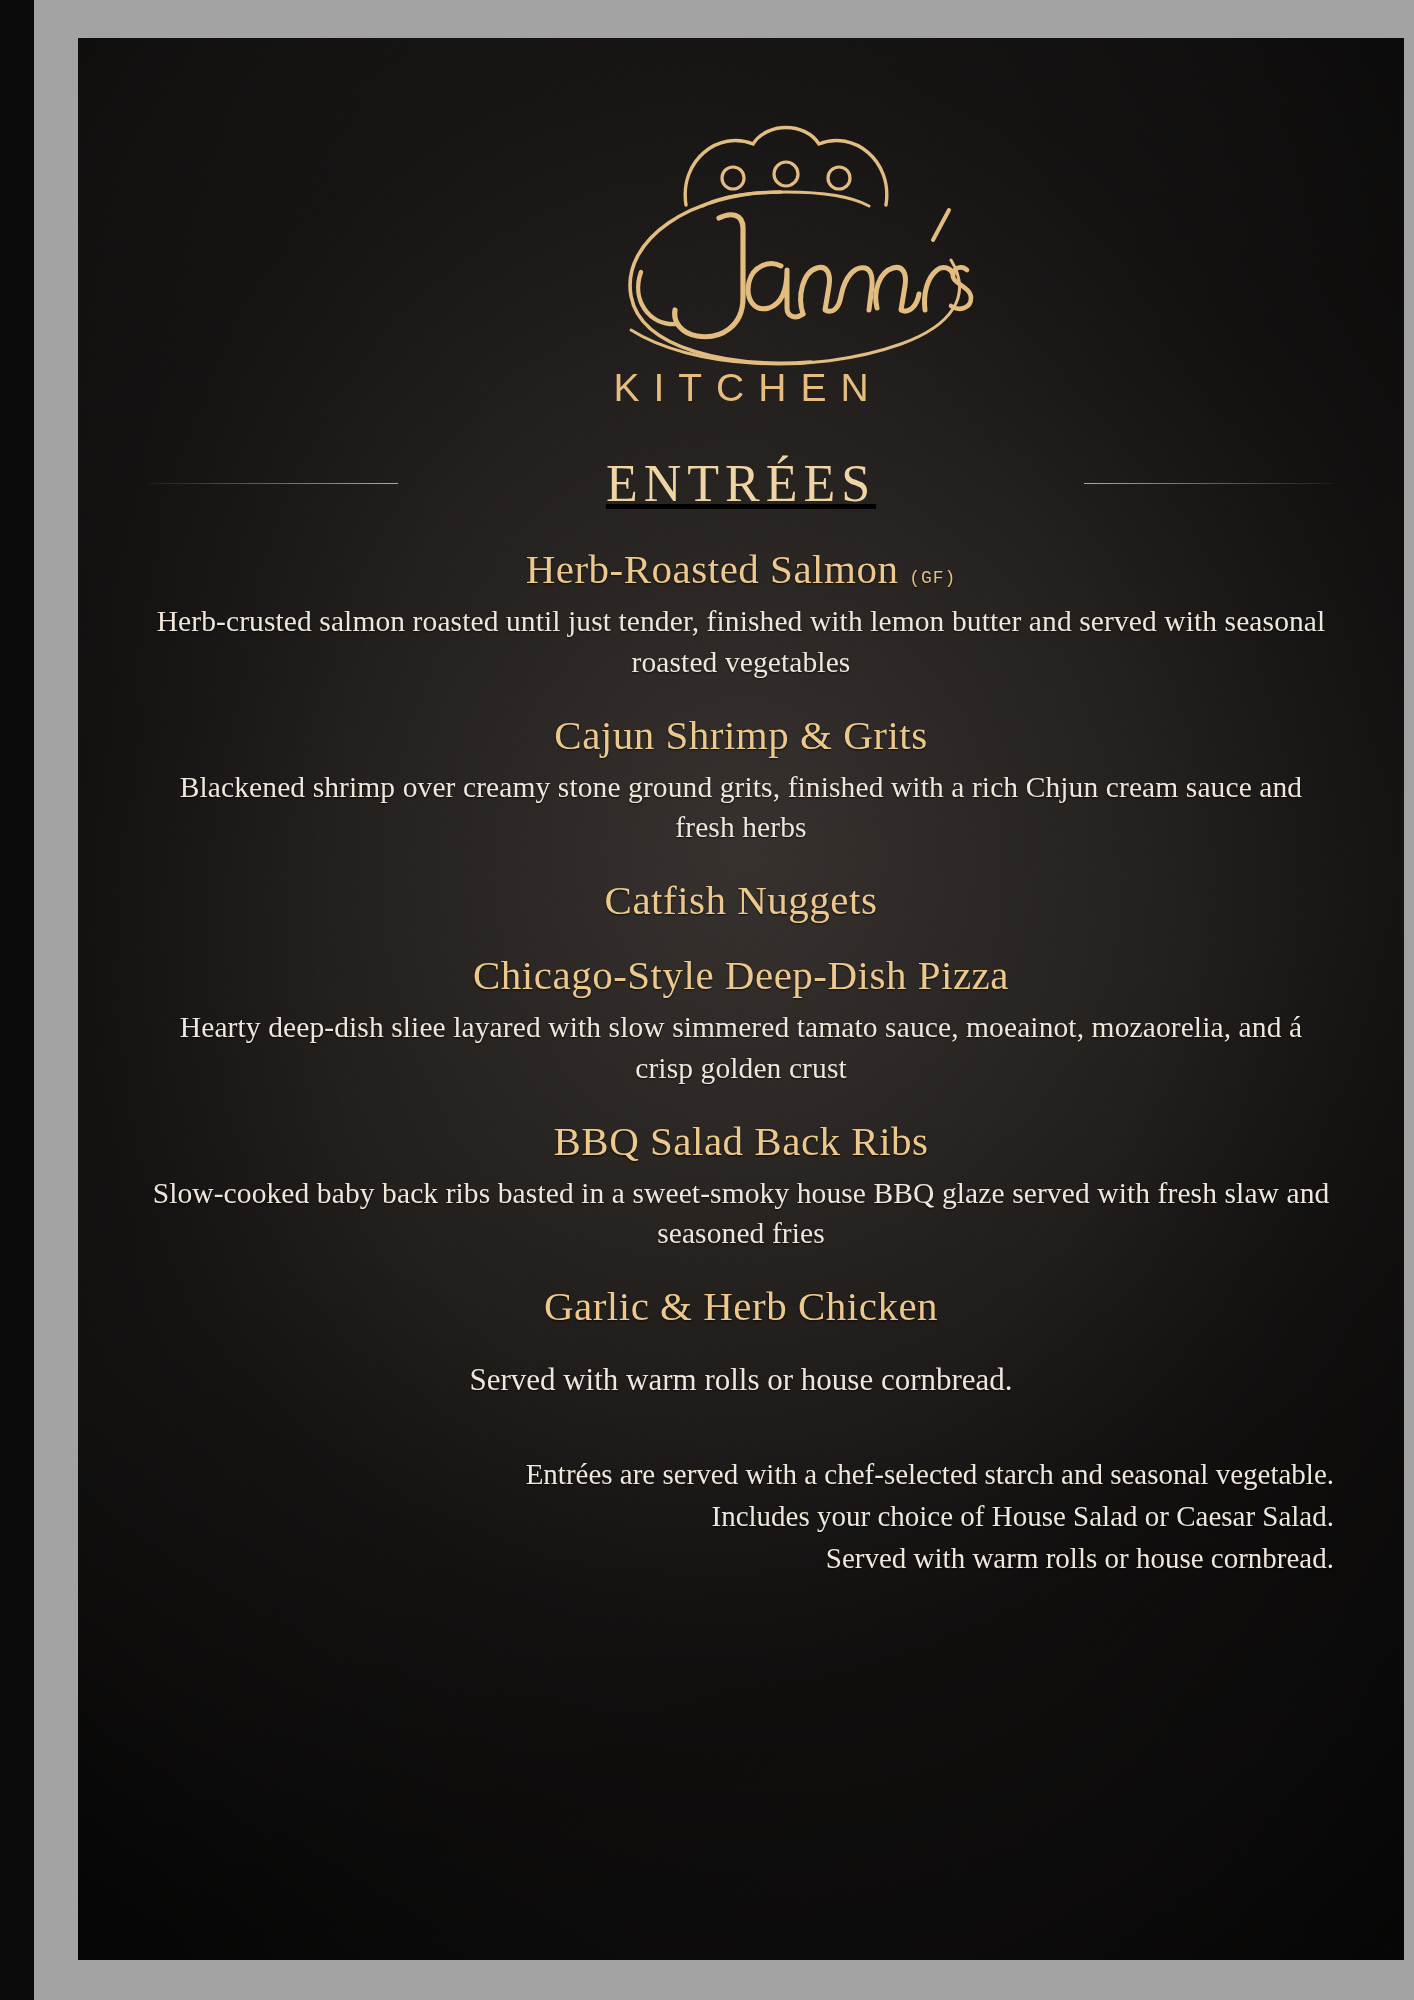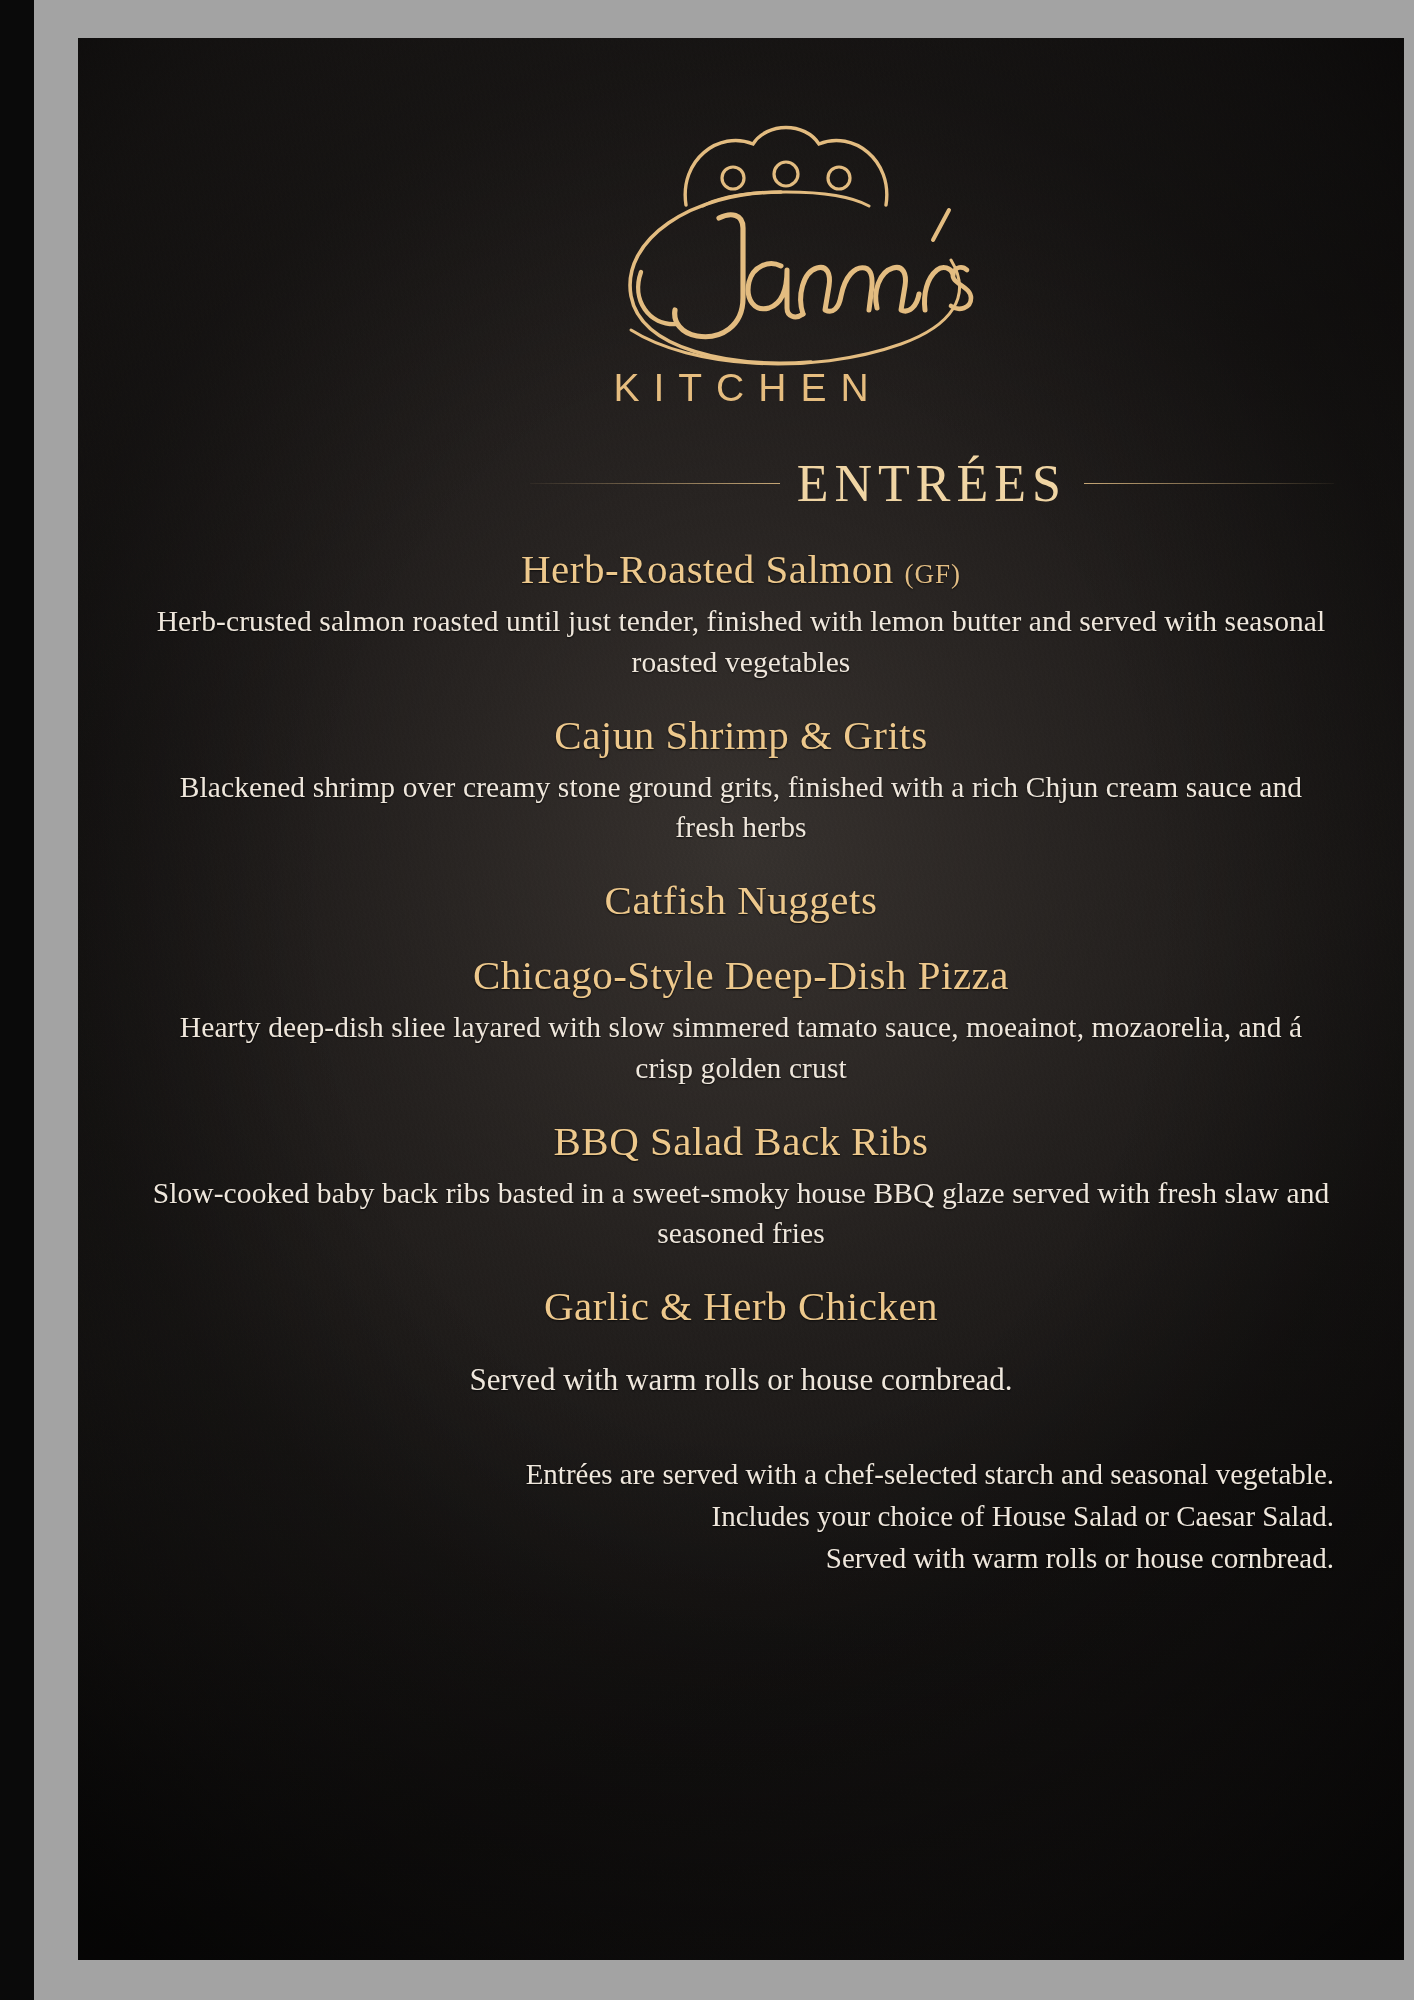--- a/index.html
+++ b/index.html
@@ -84,22 +84,23 @@
     letter-spacing: 14px;
     text-indent: 14px;
     font-weight: 400;
   }
 
   
   .section-header {
     margin-top: 44px;
     display: flex;
     align-items: center;
-    justify-content: flex-end;
+    justify-content: space-between;
     gap: 17px;
+    text-decoration: underline;
   }
   .rule {
     height: 1px;
     width: 250px;
     background: linear-gradient(to right, rgba(226,190,133,0.05), rgba(226,190,133,0.85));
   }
   .rule.right {
     background: linear-gradient(to left, rgba(226,190,133,0.05), rgba(226,190,133,0.85));
   }
   .section-title {
@@ -119,23 +120,24 @@
   }
   .item-name {
     color: #edc88c;
     font-size: 41px;
     font-weight: 400;
     letter-spacing: 0.5px;
     line-height: 1.1;
     text-shadow: 0 1px 2px rgba(0,0,0,0.7);
   }
   .item-name .tag {
-    font-size: 27px;
+    font-size: 18px;
     letter-spacing: 1px;
     color: #e2bd84;
+    font-family: Liberation Mono, monospace;
   }
   .item-desc {
     margin-top: 9px;
     color: #efe7dc;
     font-size: 29.5px;
     line-height: 1.38;
     letter-spacing: 0.1px;
     text-shadow: 0 1px 2px rgba(0,0,0,0.7);
   }
 

